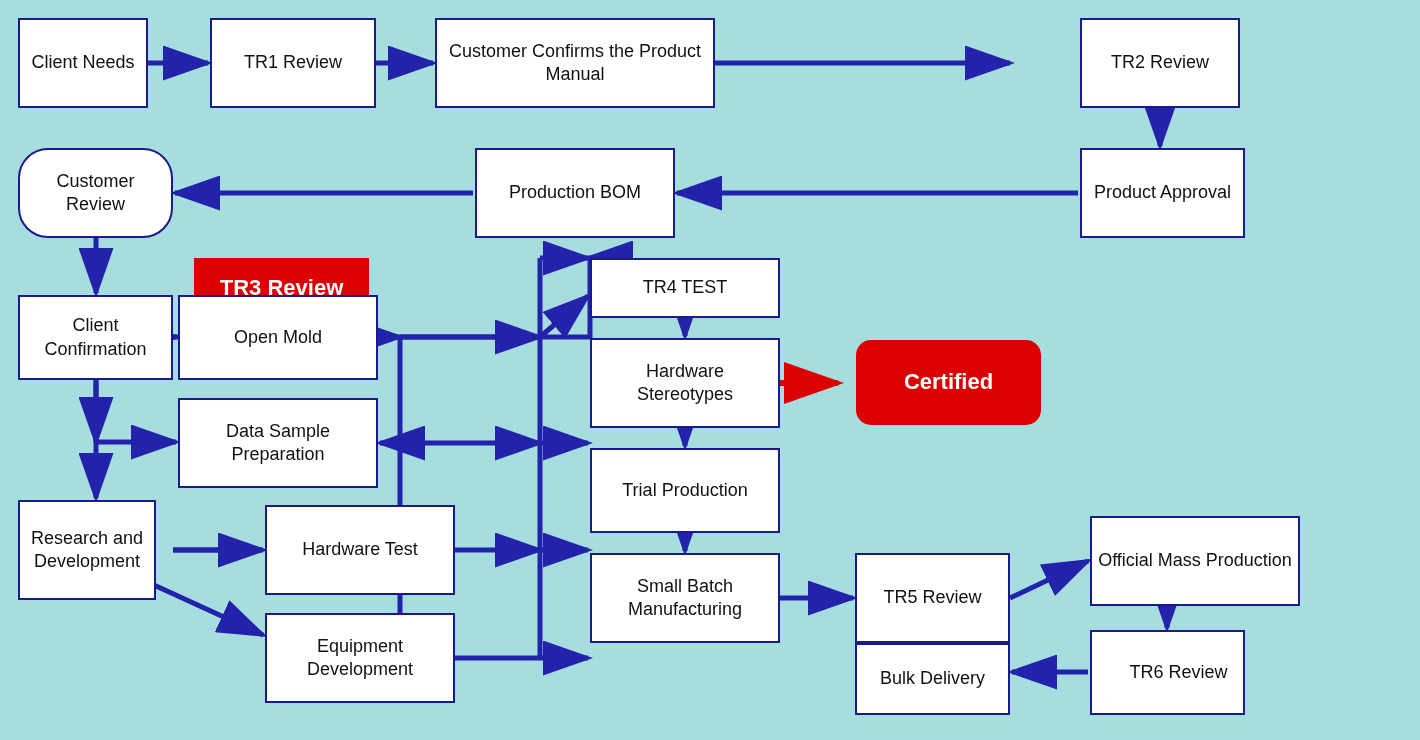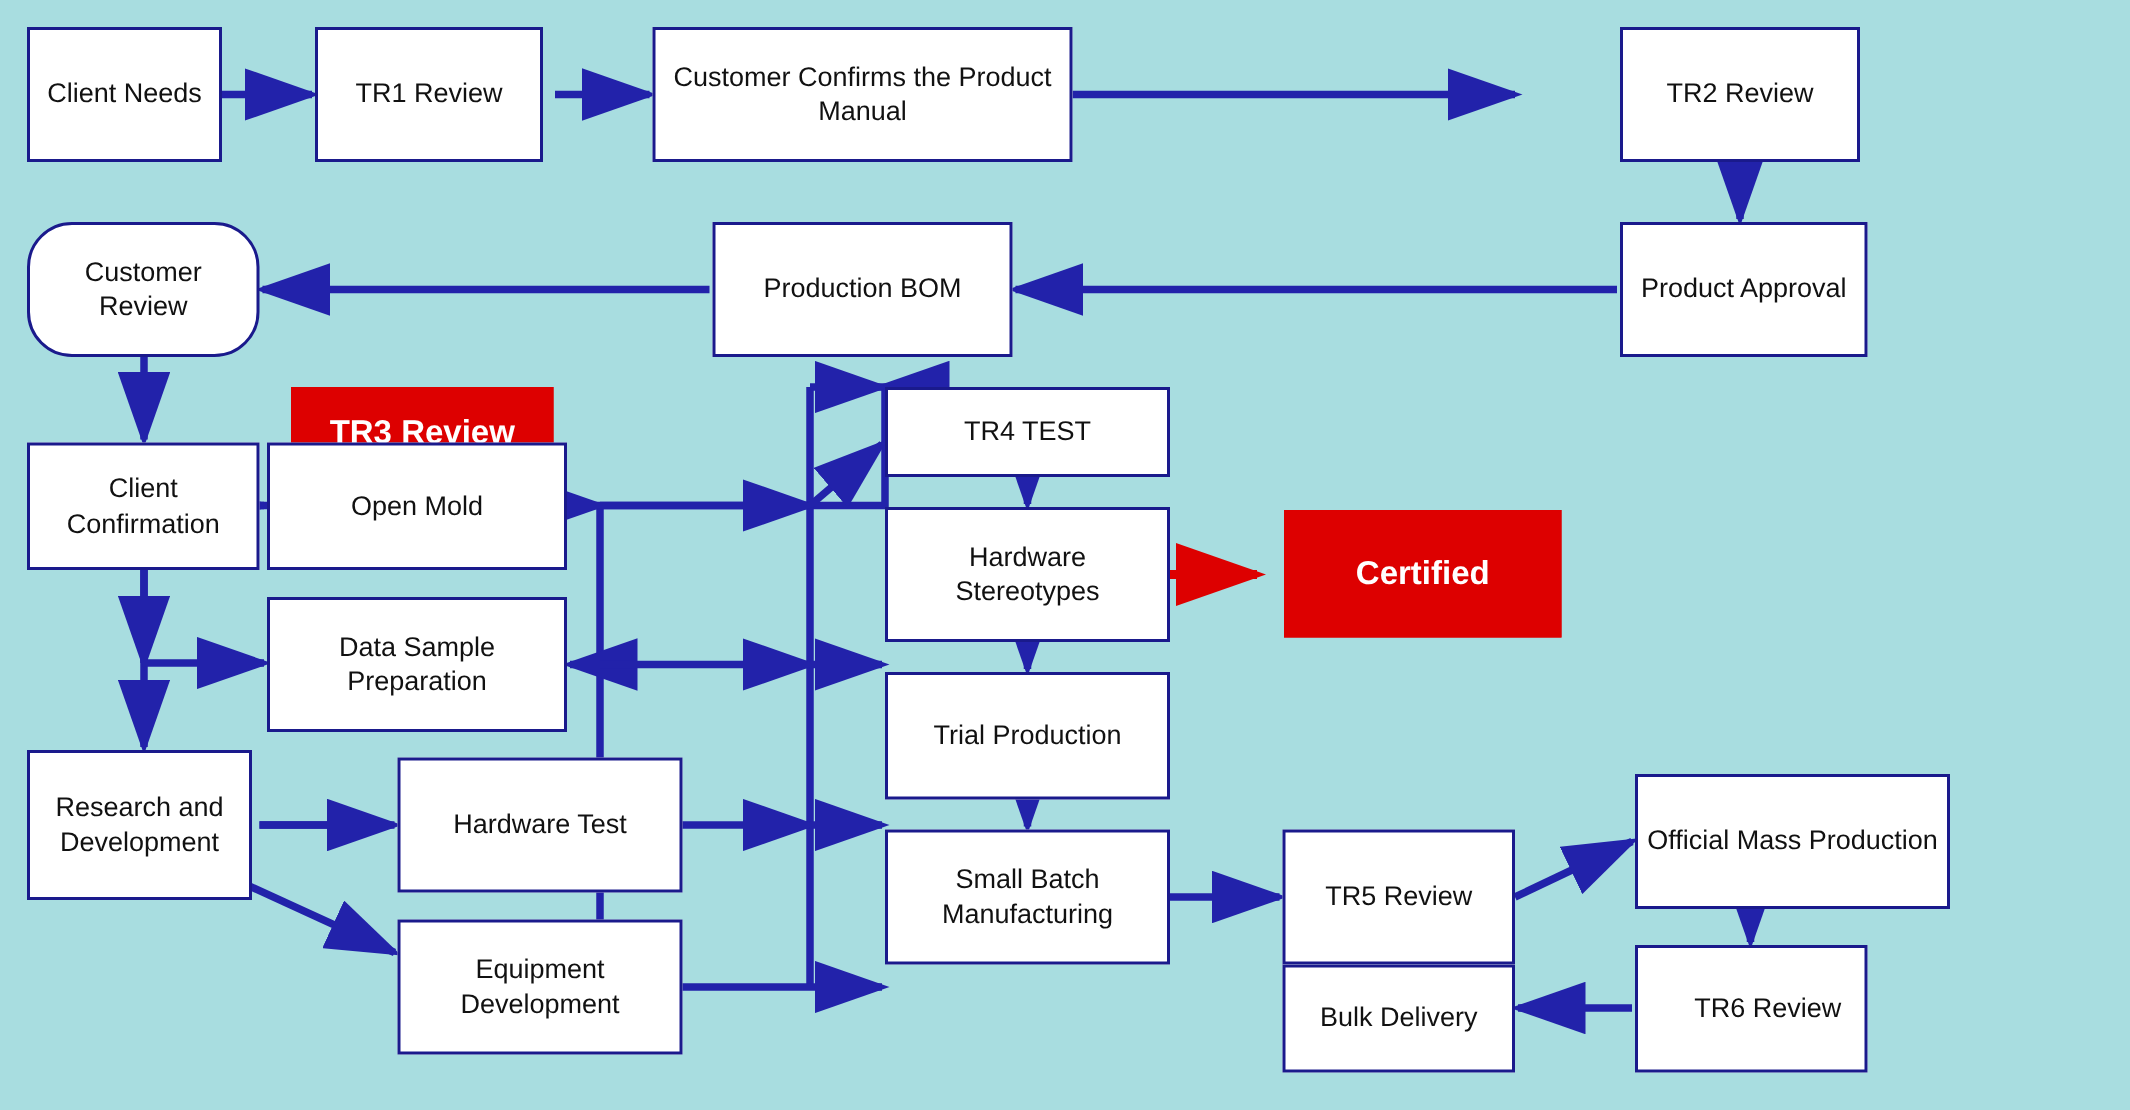--- a/index.html
+++ b/index.html
@@ -131,42 +131,42 @@
     <line class="arrow-line" x1="400" y1="550" x2="540" y2="550"></line>
     <line class="arrow-line" x1="540" y1="550" x2="588" y2="550" marker-end="url(#arrowhead)"></line>
     <line class="arrow-line" x1="540" y1="443" x2="588" y2="443" marker-end="url(#arrowhead)"></line>
     <line class="arrow-line" x1="540" y1="337" x2="588" y2="296" marker-end="url(#arrowhead)"></line>
     <line class="arrow-line" x1="540" y1="658" x2="588" y2="658" marker-end="url(#arrowhead)"></line>
   </svg>
 
   <div id="boxes-container">
       <div class="box" style="left: 18px; top: 18px; width: 130px; height: 90px;">Client
 Needs</div>
-      <div class="box" style="left: 210px; top: 18px; width: 152px; height: 90px;">TR1 Review</div>
+      <div class="box" style="left: 210px; top: 18px; width: 166px; height: 90px;">TR1 Review</div>
       <div class="box" style="left: 435px; top: 18px; width: 280px; height: 90px;">Customer Confirms the
 Product Manual</div>
       <div class="box" style="left: 1080px; top: 18px; width: 160px; height: 90px;">TR2
 Review</div>
       <div class="box" style="left: 18px; top: 148px; width: 155px; height: 90px; border-radius: 30px;">Customer
 Review</div>
       <div class="box" style="left: 475px; top: 148px; width: 200px; height: 90px;">Production
 BOM</div>
       <div class="box" style="left: 1080px; top: 148px; width: 165px; height: 90px;">Product
 Approval</div>
       <div class="box red" style="left: 178px; top: 258px; width: 175px; height: 60px; background: rgb(221, 0, 0); border-color: rgb(221, 0, 0); color: white;">TR3 Review</div>
       <div class="box" style="left: 590px; top: 258px; width: 190px; height: 60px;">TR4 TEST</div>
       <div class="box" style="left: 18px; top: 295px; width: 155px; height: 85px;">Client
 Confirmation</div>
       <div class="box" style="left: 178px; top: 295px; width: 200px; height: 85px;">Open Mold</div>
       <div class="box" style="left: 178px; top: 398px; width: 200px; height: 90px;">Data Sample
 Preparation</div>
       <div class="box" style="left: 590px; top: 338px; width: 190px; height: 90px;">Hardware
 Stereotypes</div>
-      <div class="box red" style="left: 840px; top: 340px; width: 185px; height: 85px; background: rgb(221, 0, 0); border-color: rgb(221, 0, 0); color: white;">Certified</div>
-      <div class="box" style="left: 18px; top: 500px; width: 150px; height: 100px;">Research and
+      <div class="box red" style="left: 840px; top: 340px; width: 185px; height: 85px; background: rgb(221, 0, 0); border-color: rgb(221, 0, 0); color: white; border-radius: 15px;">Certified</div>
+      <div class="box" style="left: 18px; top: 500px; width: 138px; height: 100px;">Research and
 Development</div>
       <div class="box" style="left: 265px; top: 505px; width: 190px; height: 90px;">Hardware Test</div>
       <div class="box" style="left: 590px; top: 448px; width: 190px; height: 85px;">Trial
 Production</div>
       <div class="box" style="left: 590px; top: 553px; width: 190px; height: 90px;">Small Batch
 Manufacturing</div>
       <div class="box" style="left: 265px; top: 613px; width: 190px; height: 90px;">Equipment
 Development</div>
       <div class="box" style="left: 855px; top: 553px; width: 155px; height: 90px;">TR5
 Review</div>

